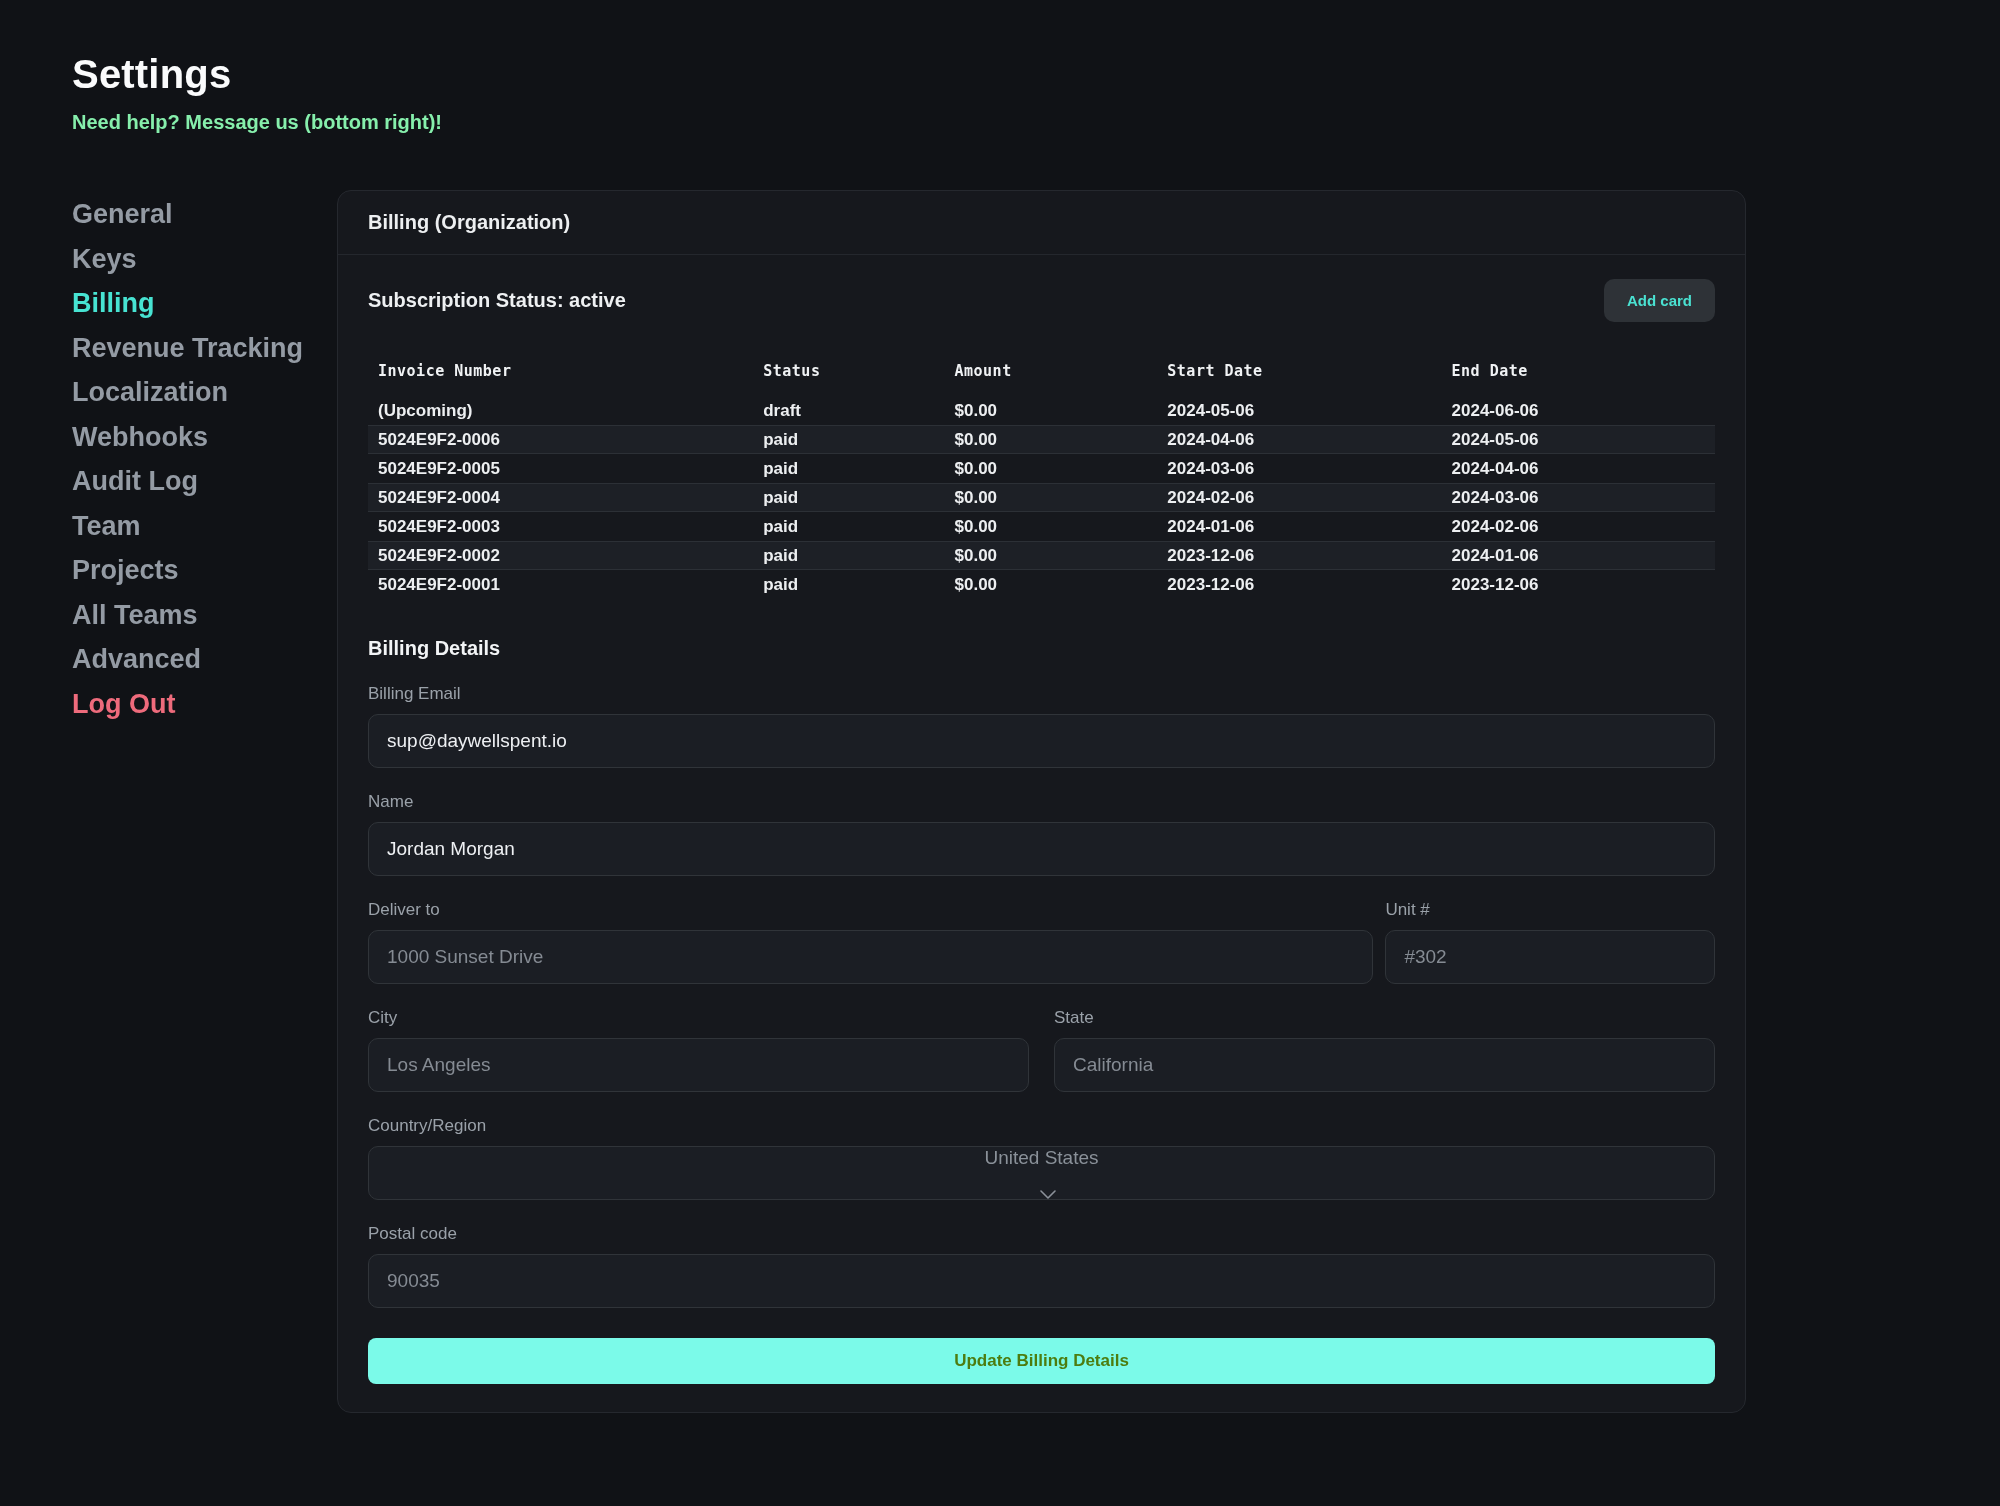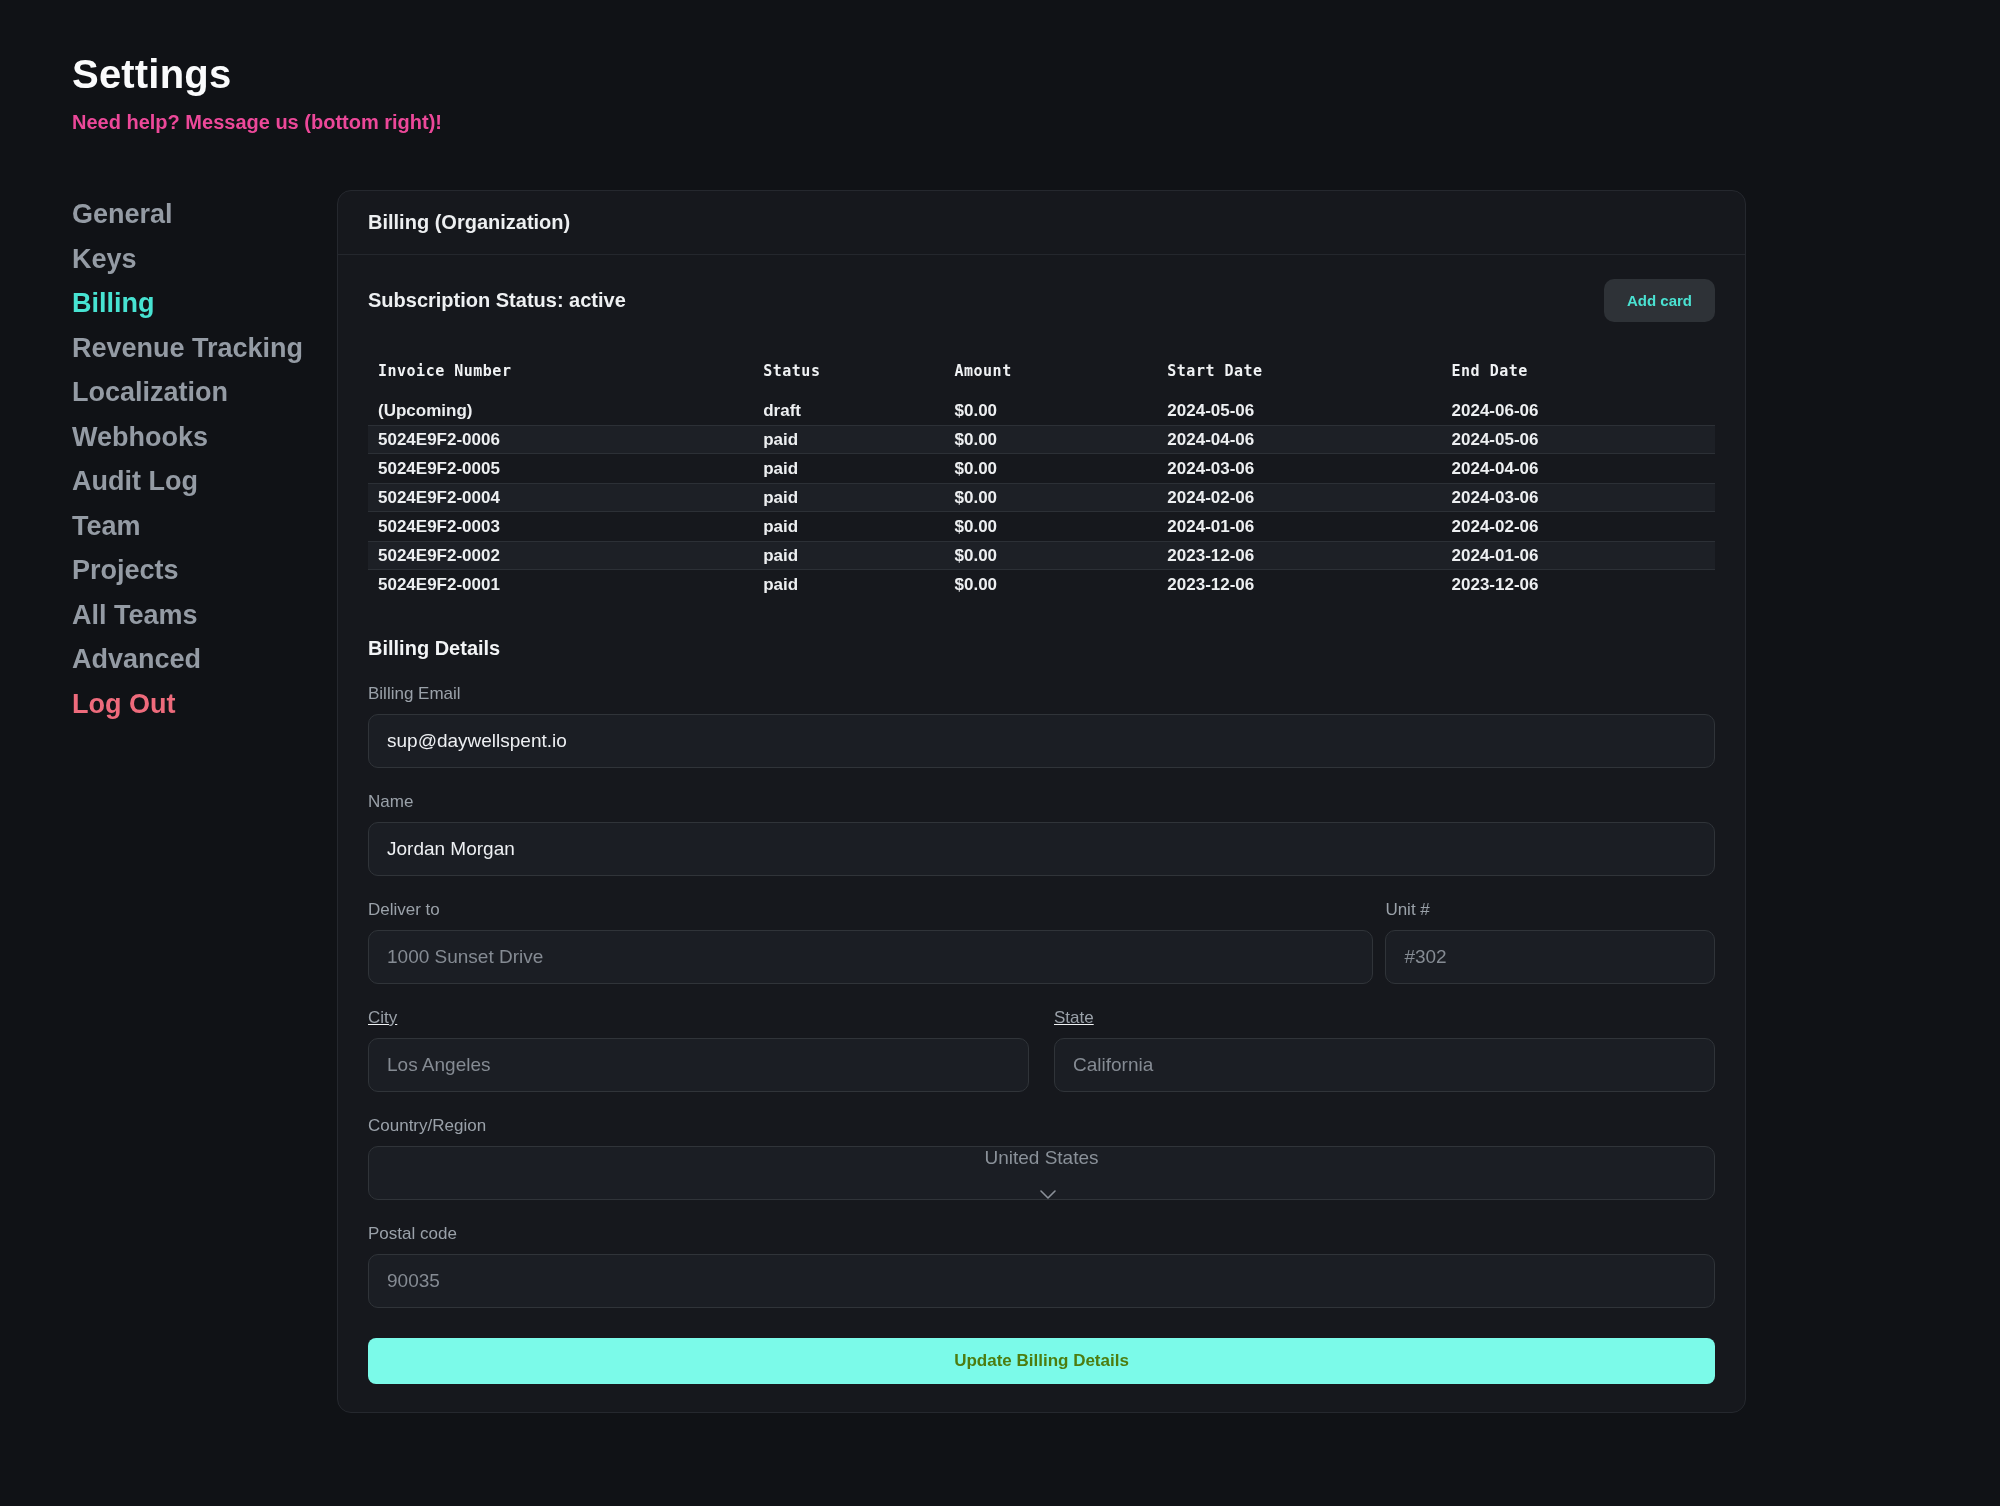--- a/index.html
+++ b/index.html
@@ -7,21 +7,21 @@
     width: 2000px; height: 1506px;
     background: #101216;
     font-family: "Liberation Sans", "DejaVu Sans", sans-serif;
     color: #f1f3f5;
     overflow: hidden;
   }
   .page { padding: 52px 254px 0 72px; }
 
   
   .page-title { font-size: 40px; font-weight: 700; letter-spacing: 0.2px; color: #fafbfc; }
-  .page-subtitle { margin-top: 14px; font-size: 20px; font-weight: 600; color: #ec4899; }
+  .page-subtitle { margin-top: 14px; font-size: 20px; font-weight: 600; color: #86efac; }
 
   
   .content { display: flex; margin-top: 56px; align-items: flex-start; }
 
   
   .sidebar { width: 265px; flex: none; padding-top: 2px; }
   .side-item {
     font-size: 27px; font-weight: 600; color: #949ba4;
     line-height: 44.5px; cursor: pointer; white-space: nowrap;
   }
@@ -89,21 +89,21 @@
     font-size: 19px;
     font-family: "Liberation Sans", "DejaVu Sans", sans-serif;
     color: #eef0f3;
     outline: none;
   }
   .text-input::placeholder { color: #858b93; opacity: 1; }
   .field-split { display: flex; gap: 12px; }
   .field-split .grow-wide { flex: 3.05; }
   .field-split .grow-narrow { flex: 1; }
   .field-split .half { flex: 1; }
-  .field-split.halves { gap: 25px; text-decoration: underline; }
+  .field-split.halves { gap: 25px; }
   .select-box {
     display: flex; align-items: center; justify-content: space-between;
     cursor: pointer;
     flex-direction: column;
   }
   .select-box .select-value { color: #8a9199; }
   .chevron { flex: none; margin-left: 12px; display: inline-flex; }
 
   
   .submit-btn {

